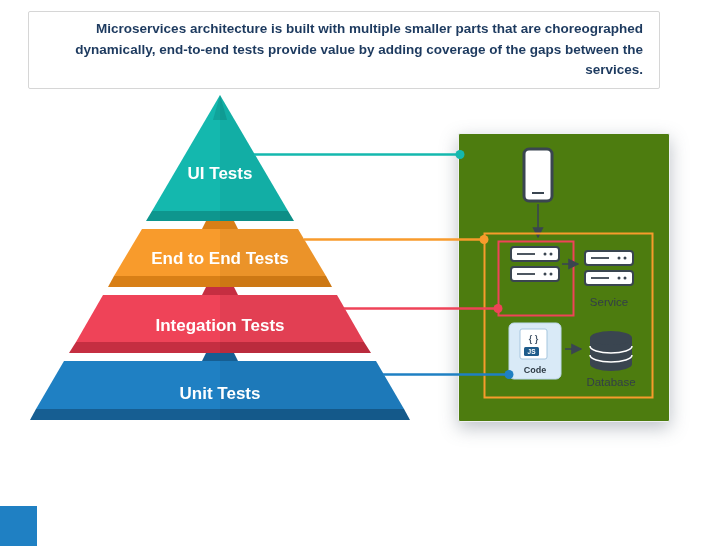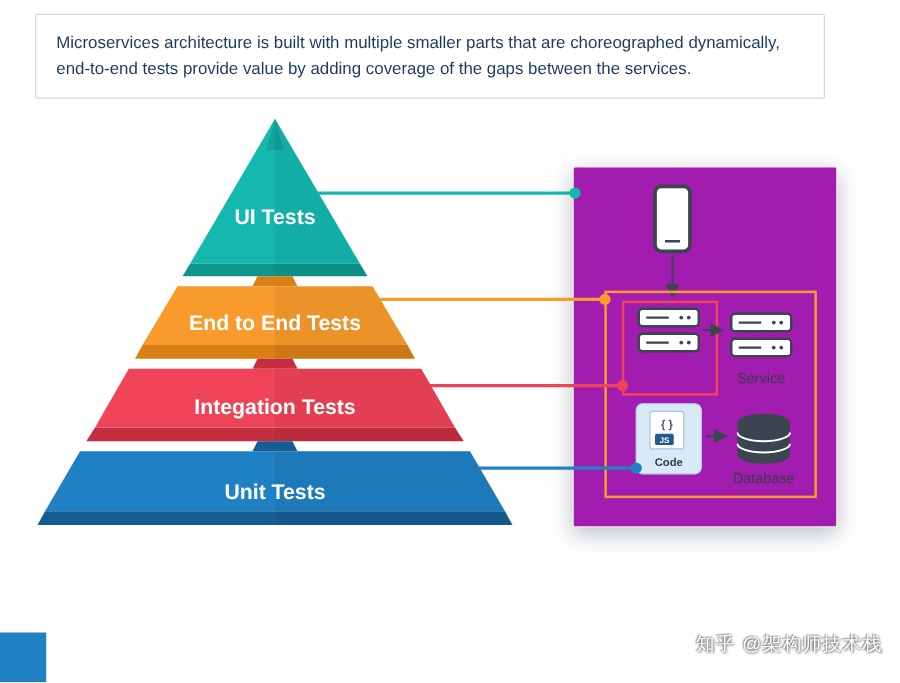--- a/index.html
+++ b/index.html
@@ -4,29 +4,29 @@
 <style>
   html,body { margin:0; padding:0; background:#ffffff; }
   body { font-family:"Liberation Sans", sans-serif; }
   .canvas { position:relative; width:720px; height:546px; background:#ffffff; overflow:hidden; }
 
   .note-box { position:absolute; left:28px; width:632px; background:#fff;
     border:1px solid #d6d6d6; border-radius:2px; box-sizing:border-box;
     padding:7px 16px; display:flex; align-items:center; justify-content:center; }
   .note-box.top { top:11px; min-height:68px; }
   .note-box.bottom { top:443px; min-height:60px; }
-  .note-text { margin:0; text-align:left; color:#1d3a5f; font-size:13.5px;
-    line-height:1.52; font-weight:400; }
+  .note-text { margin:0; text-align:right; color:#1d3a5f; font-size:13.5px;
+    line-height:1.52; font-weight:700; }
 
   .pyramid { position:absolute; left:20px; top:90px; width:400px; height:335px; }
   .pyramid text { font-family:"Liberation Sans", sans-serif; font-weight:bold;
     fill:#ffffff; font-size:17px; }
 
   .card { position:absolute; left:458px; top:133px; width:210px; height:287px;
-    background:#a21caf; border:1px solid #eef0f2; border-radius:2px;
+    background:#4d7c0f; border:1px solid #eef0f2; border-radius:2px;
     box-shadow:0 6px 18px rgba(108,120,134,0.45); }
   .card svg { display:block; }
   .card-label { font-size:11.5px; fill:#333e48; font-family:"Liberation Sans", sans-serif; }
   .code-label { font-size:9px; font-weight:bold; fill:#2e3b45; font-family:"Liberation Sans", sans-serif; }
   .braces { font-size:9px; font-weight:bold; fill:#46586b; font-family:"Liberation Sans", sans-serif; }
   .js { font-size:6.5px; font-weight:bold; fill:#ffffff; font-family:"Liberation Sans", sans-serif; }
 
   .connectors { position:absolute; left:0; top:0; width:720px; height:546px; pointer-events:none; }
 
   .blue-corner { position:absolute; left:0; top:506px; width:37px; height:40px; background:#1f80c3; }
@@ -141,15 +141,14 @@
 
     <line x1="344" y1="308.5" x2="498" y2="308.5" stroke-width="2.5" stroke="#ef4358"></line>
     <circle cx="498" cy="308.5" r="4.5" fill="#ef4358"></circle>
 
     <line x1="383" y1="374.5" x2="509" y2="374.5" stroke-width="2.5" stroke="#1f80c3"></line>
     <circle cx="509" cy="374.5" r="4.5" fill="#1f80c3"></circle>
   </svg>
 
 
   <div class="blue-corner"></div>
-  <div class="watermark">知乎 @架构师技术栈</div>
 
 </div>
 
 </body></html>

